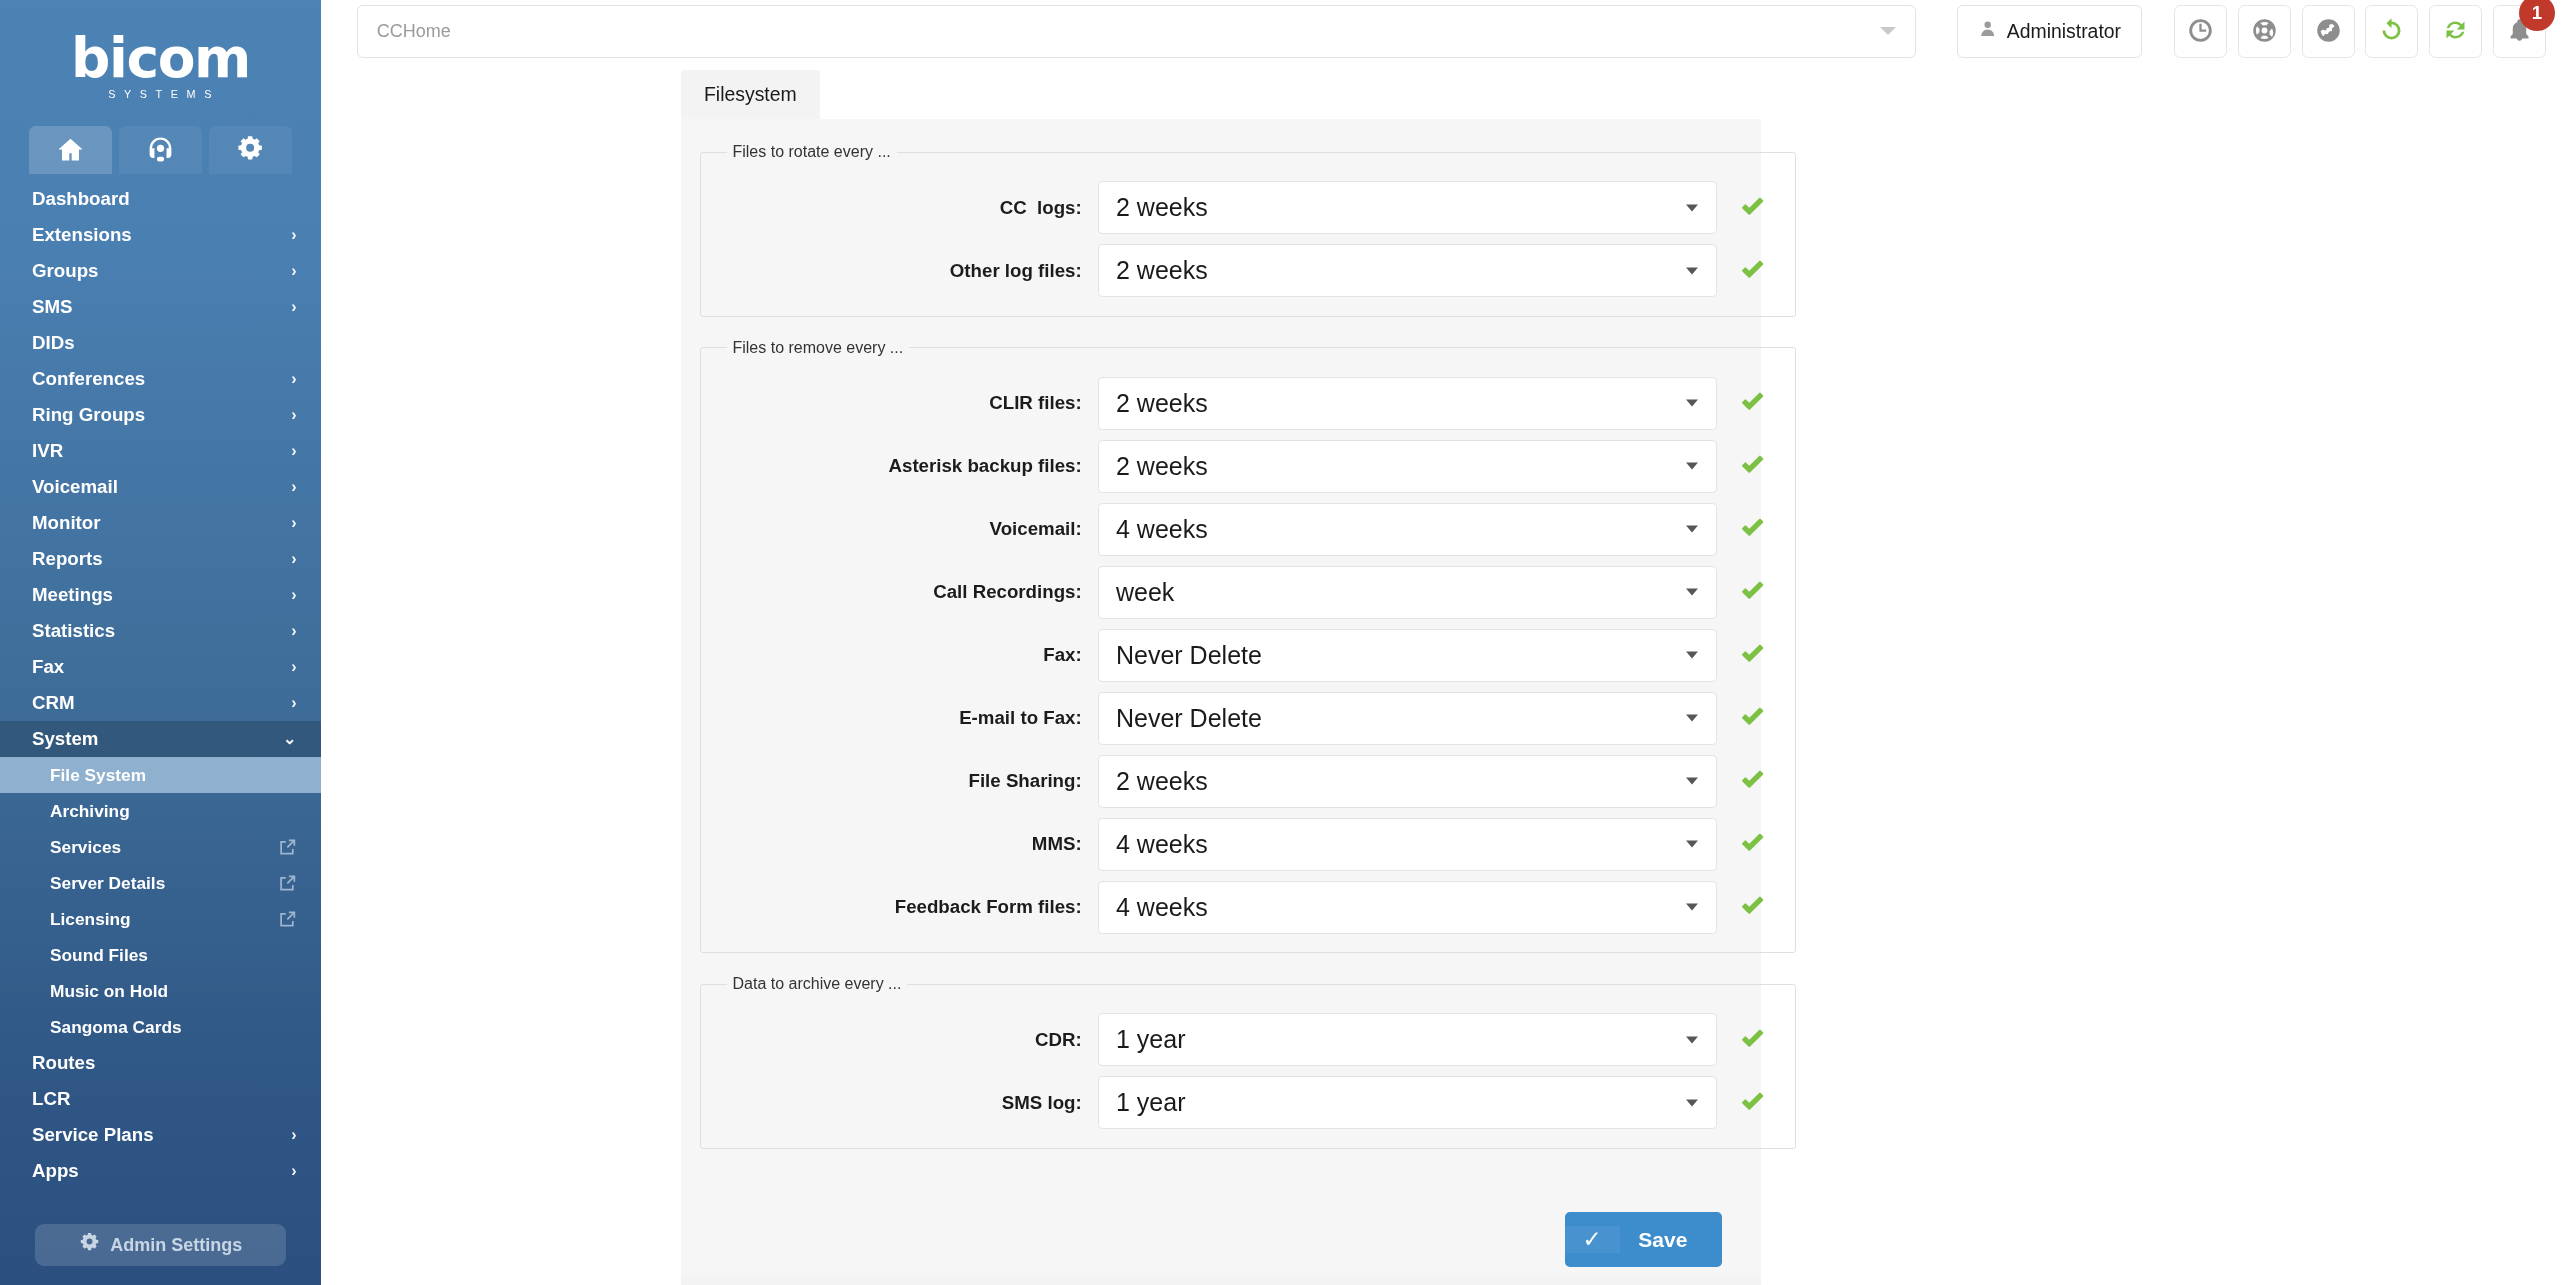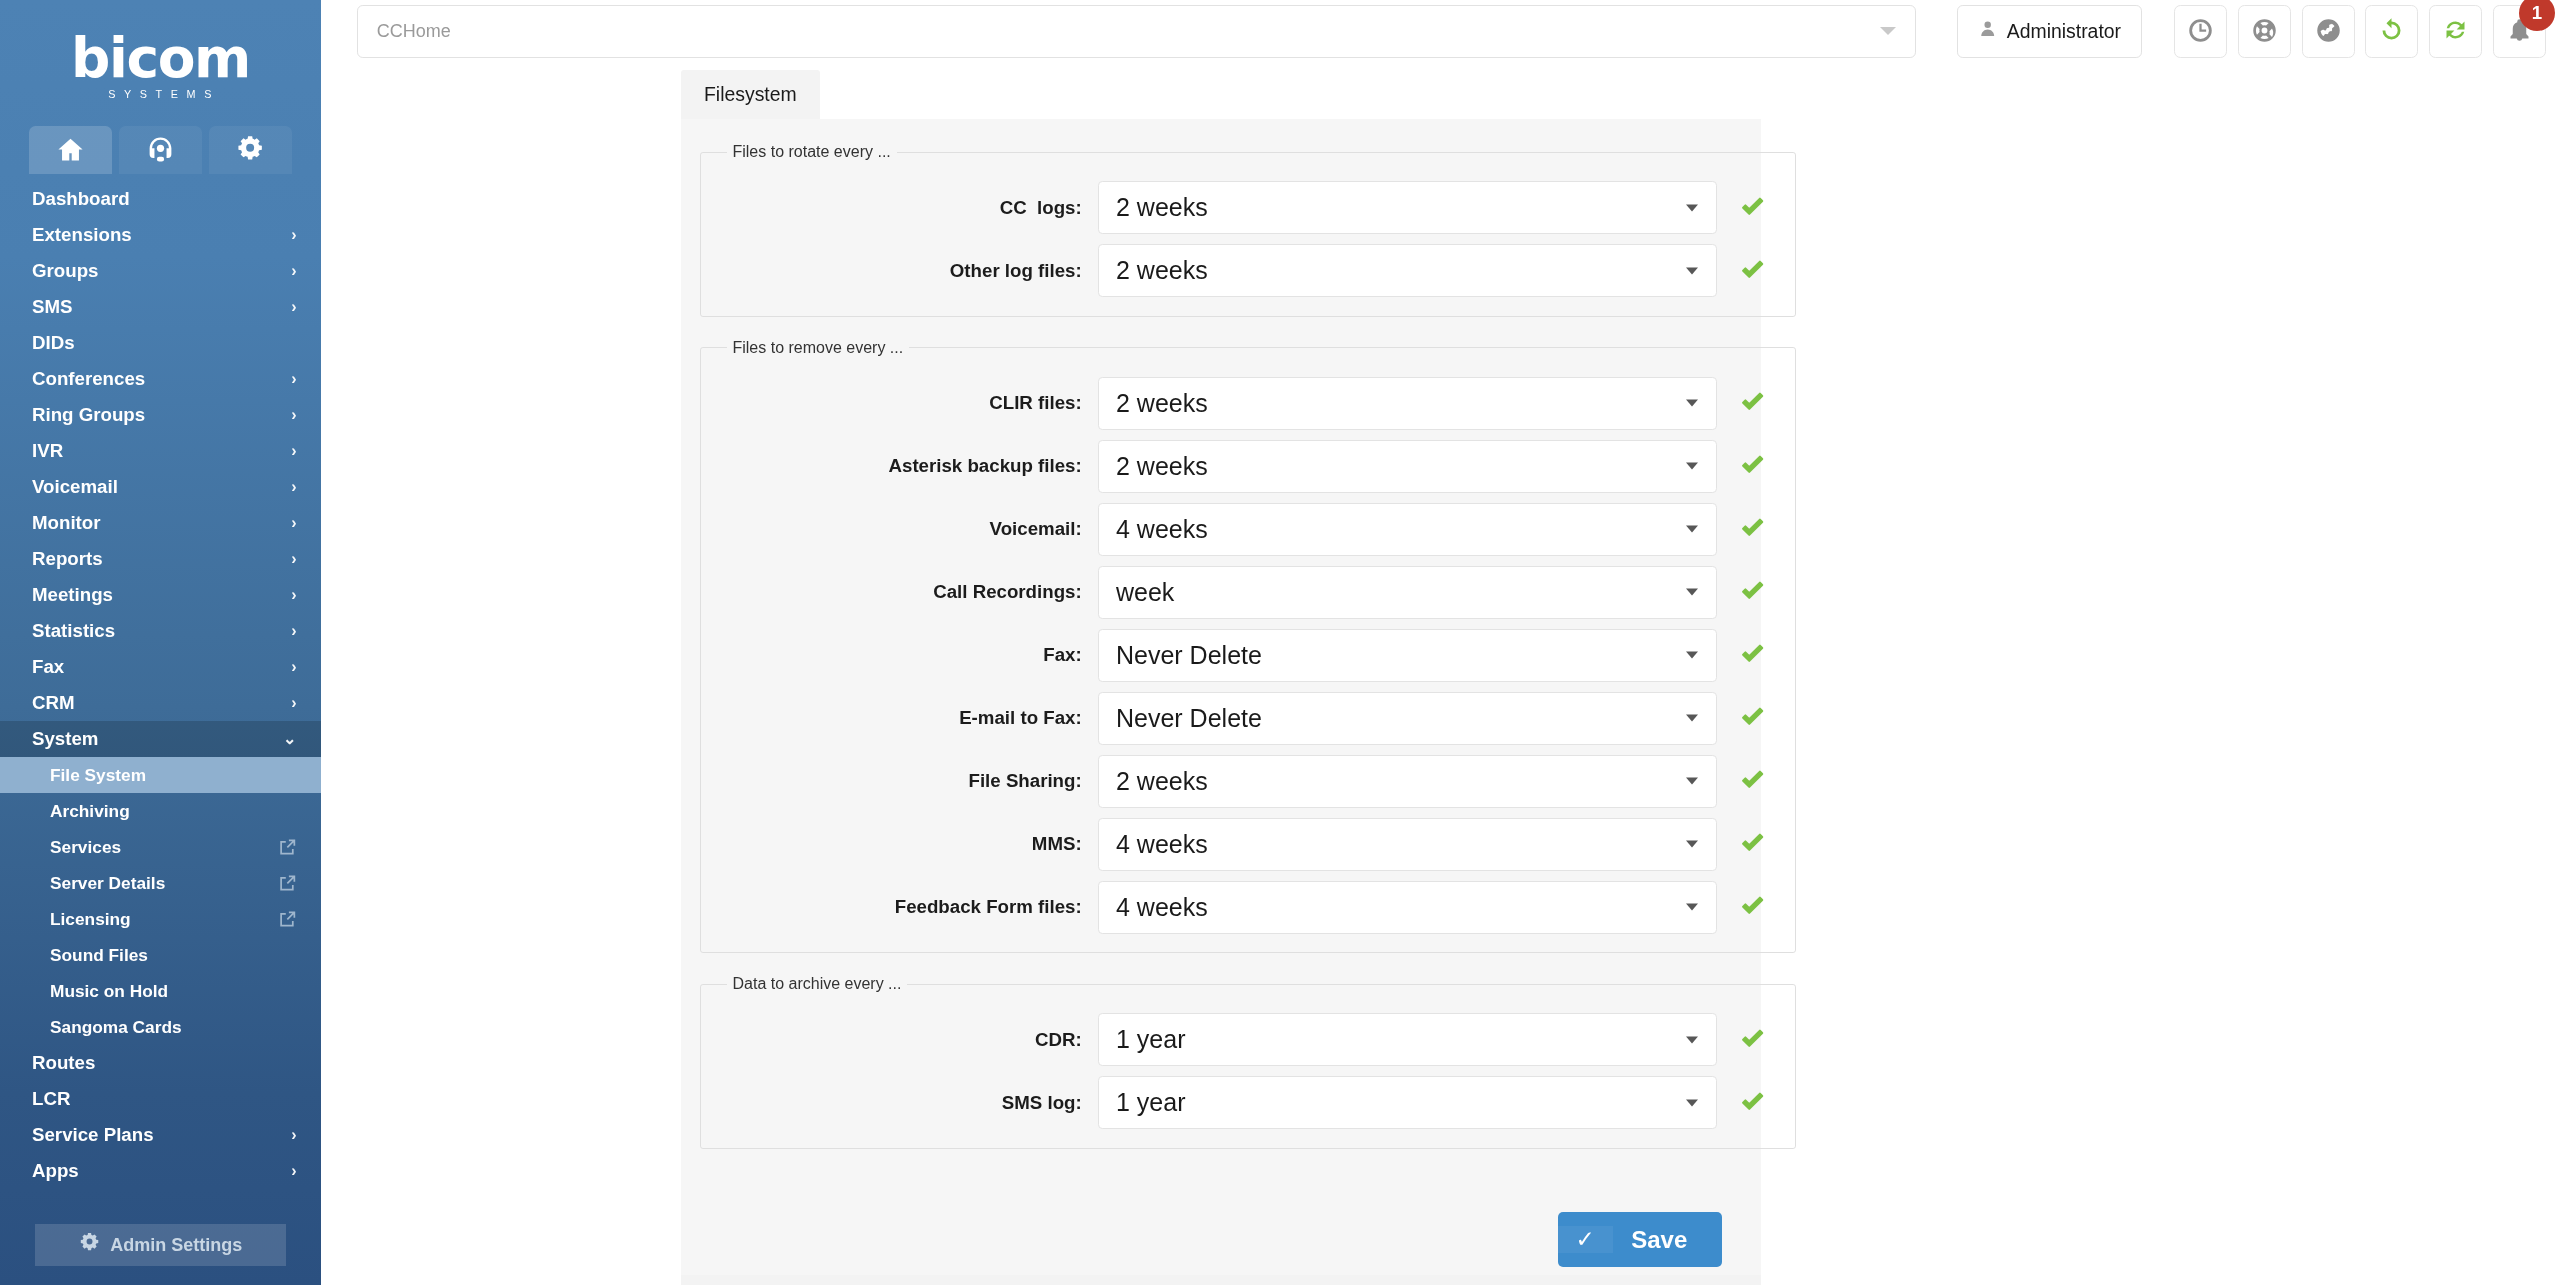--- a/index.html
+++ b/index.html
@@ -57,21 +57,21 @@
   .menu-item.open { background: rgba(0,0,0,0.17); }
   .menu-item.sub {
     padding-left: 50px; font-size: 17.3px;
   }
   .menu-item.sub.active { background: #8fb0cf; }
   .ext-icon { width: 18.7px; height: 18.7px; }
   .ext-icon svg { width: 18.7px; height: 18.7px; stroke: #9fb6cd; fill: none; stroke-width: 2.2; }
 
   .admin-wrap { padding: 0 35px 20px 35px; }
   .admin-btn {
-    background: rgba(255,255,255,0.15); border-radius: 0;
+    background: rgba(255,255,255,0.15); border-radius: 9px;
     height: 42px; display: flex; align-items: center; justify-content: center;
     gap: 10px; color: #c8d6e4; font-size: 18px; font-weight: bold;
     cursor: pointer;
   }
   .admin-btn svg { width: 21.6px; height: 21.6px; fill: #c8d6e4; }
 
   
   .main { flex: 1; height: 1286px; background: #ffffff; display: flex; flex-direction: column; }
 
   .topbar {
@@ -153,21 +153,21 @@
 
   .save-row { display: flex; justify-content: flex-end; padding: 42px 20px 0 0; }
   .save-btn {
     display: flex; align-items: center; background: #3d8ccc;
     border-radius: 5px; height: 55px; cursor: pointer; overflow: hidden;
   }
   .save-ic {
     width: 55px; display: flex; align-items: center; justify-content: center;
     color: #fff; font-size: 23px; background: rgba(255,255,255,0.06);
   }
-  .save-lbl { color: #fff; font-size: 24px; font-weight: bold; padding: 0 35px 0 18.7px; }
+  .save-lbl { color: #fff; font-size: 21px; font-weight: bold; padding: 0 35px 0 18.7px; }
 
   .hscroll {
     position: absolute; left: 360px; bottom: 0; width: 1080px; height: 11.5px;
     background: #f3f3f3;
   }
 </style>
 </head>
 <body>
 
 <div class="app">

